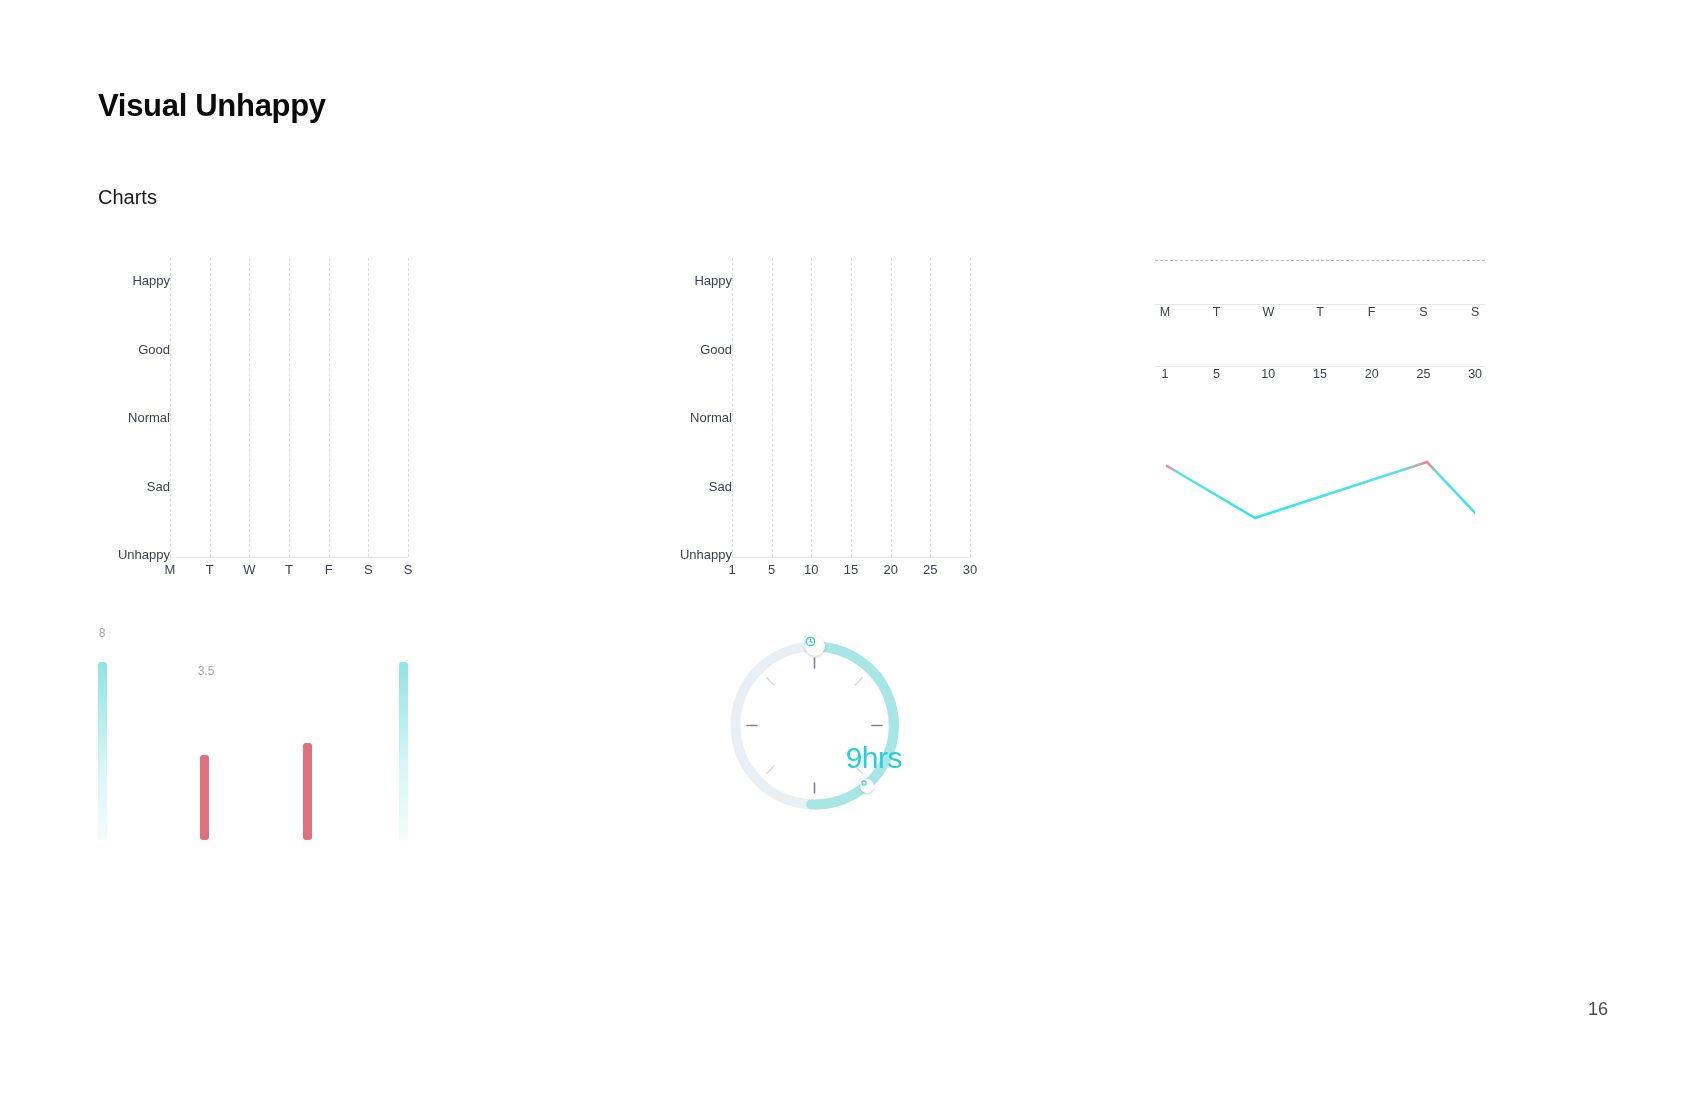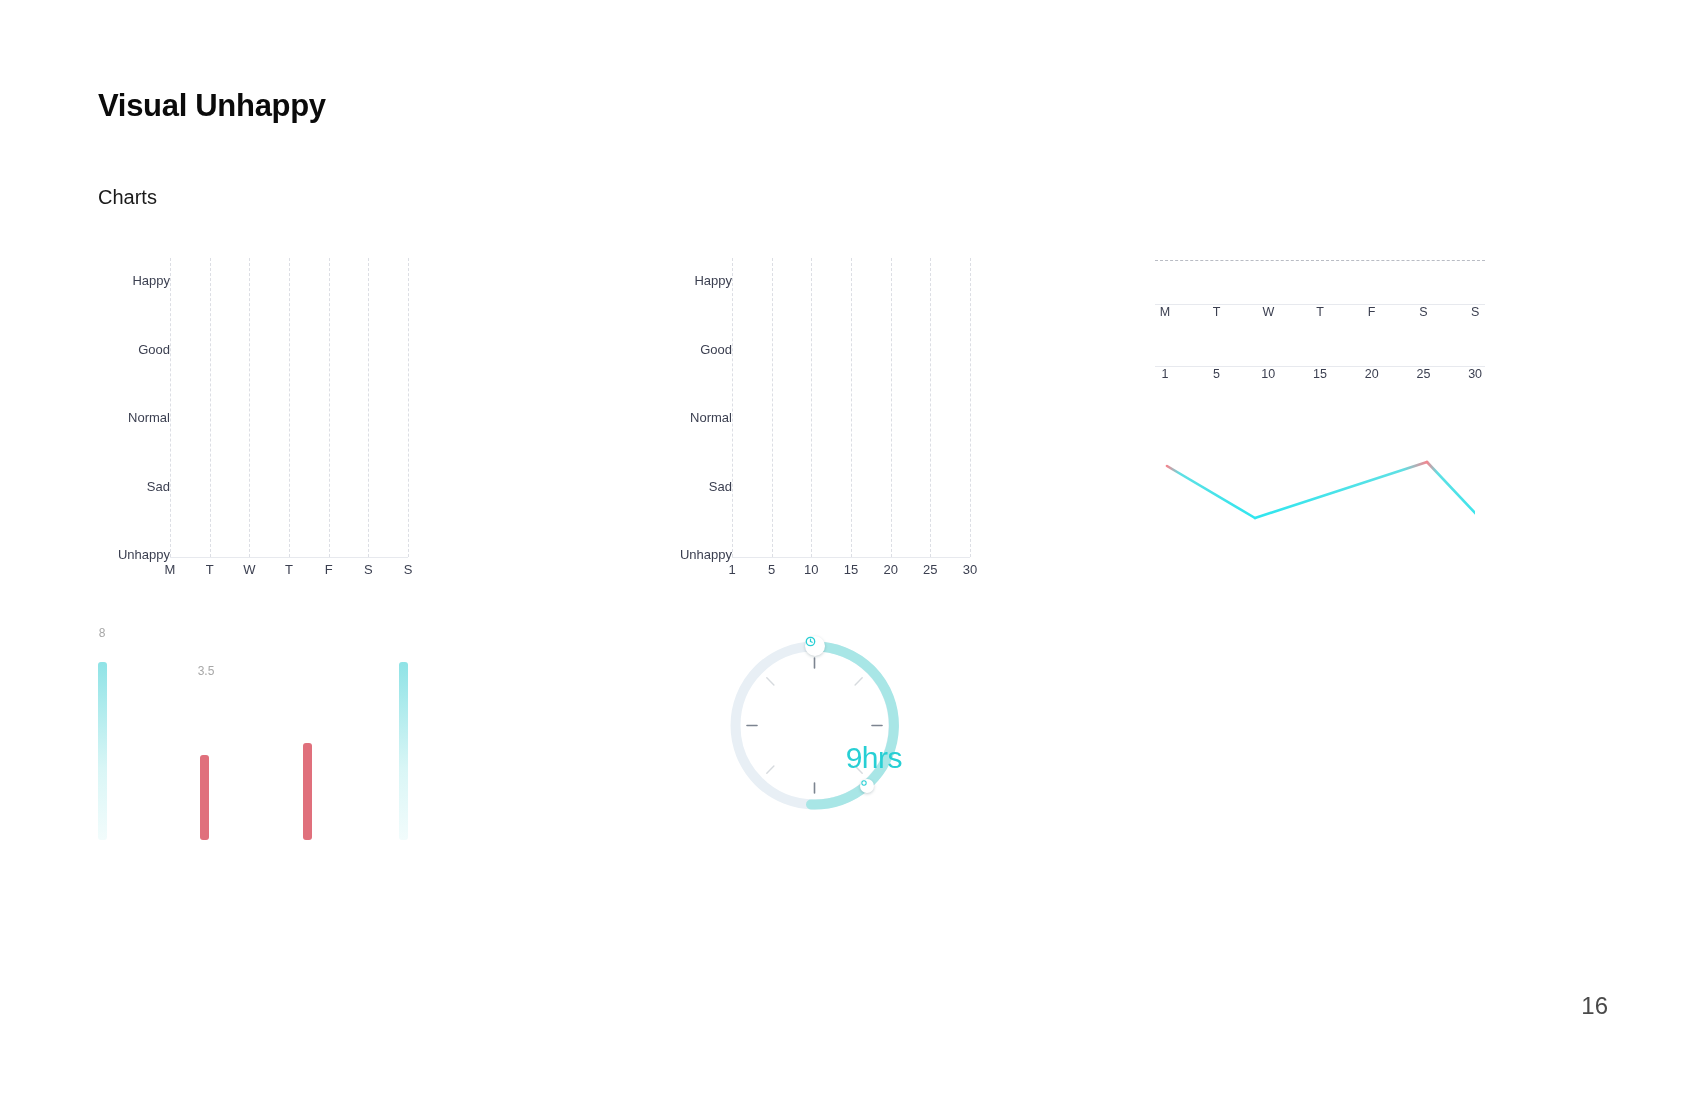--- a/index.html
+++ b/index.html
@@ -100,21 +100,21 @@
   .sleep-card .cap {
     font-size: 12px; font-weight: bold; color: #3fd3dc;
     letter-spacing: 0.6px;
   }
   .sleep-card .val {
     font-size: 15px; font-weight: bold; color: #3fd3dc;
   }
 
   .page-number {
     position: absolute; right: 92px; bottom: 80px;
-    font-size: 24px; color: #4a4a4a;
+    font-size: 18px; color: #4a4a4a;
   }
 </style>
 </head>
 <body>
 
 <div class="page">
 
   <div class="title">Visual Unhappy</div>
   <div class="subtitle">Charts</div>
 

